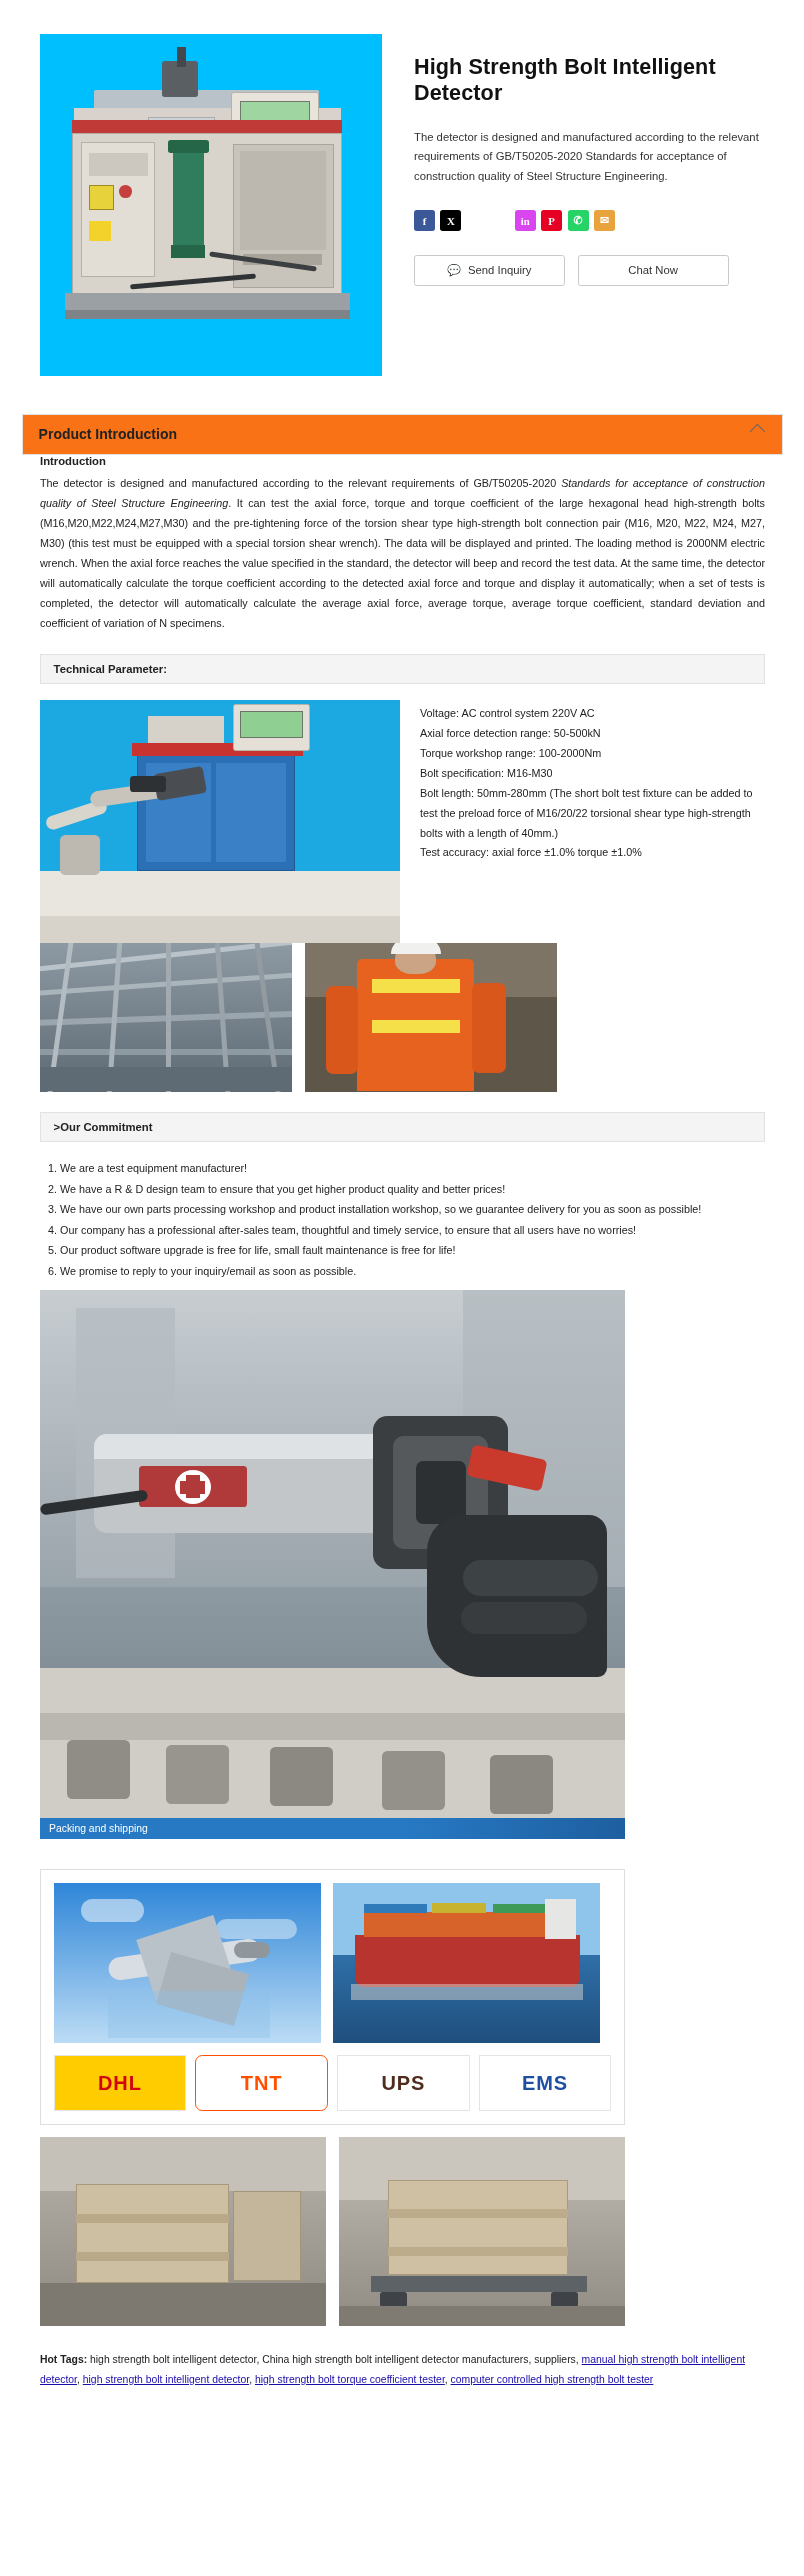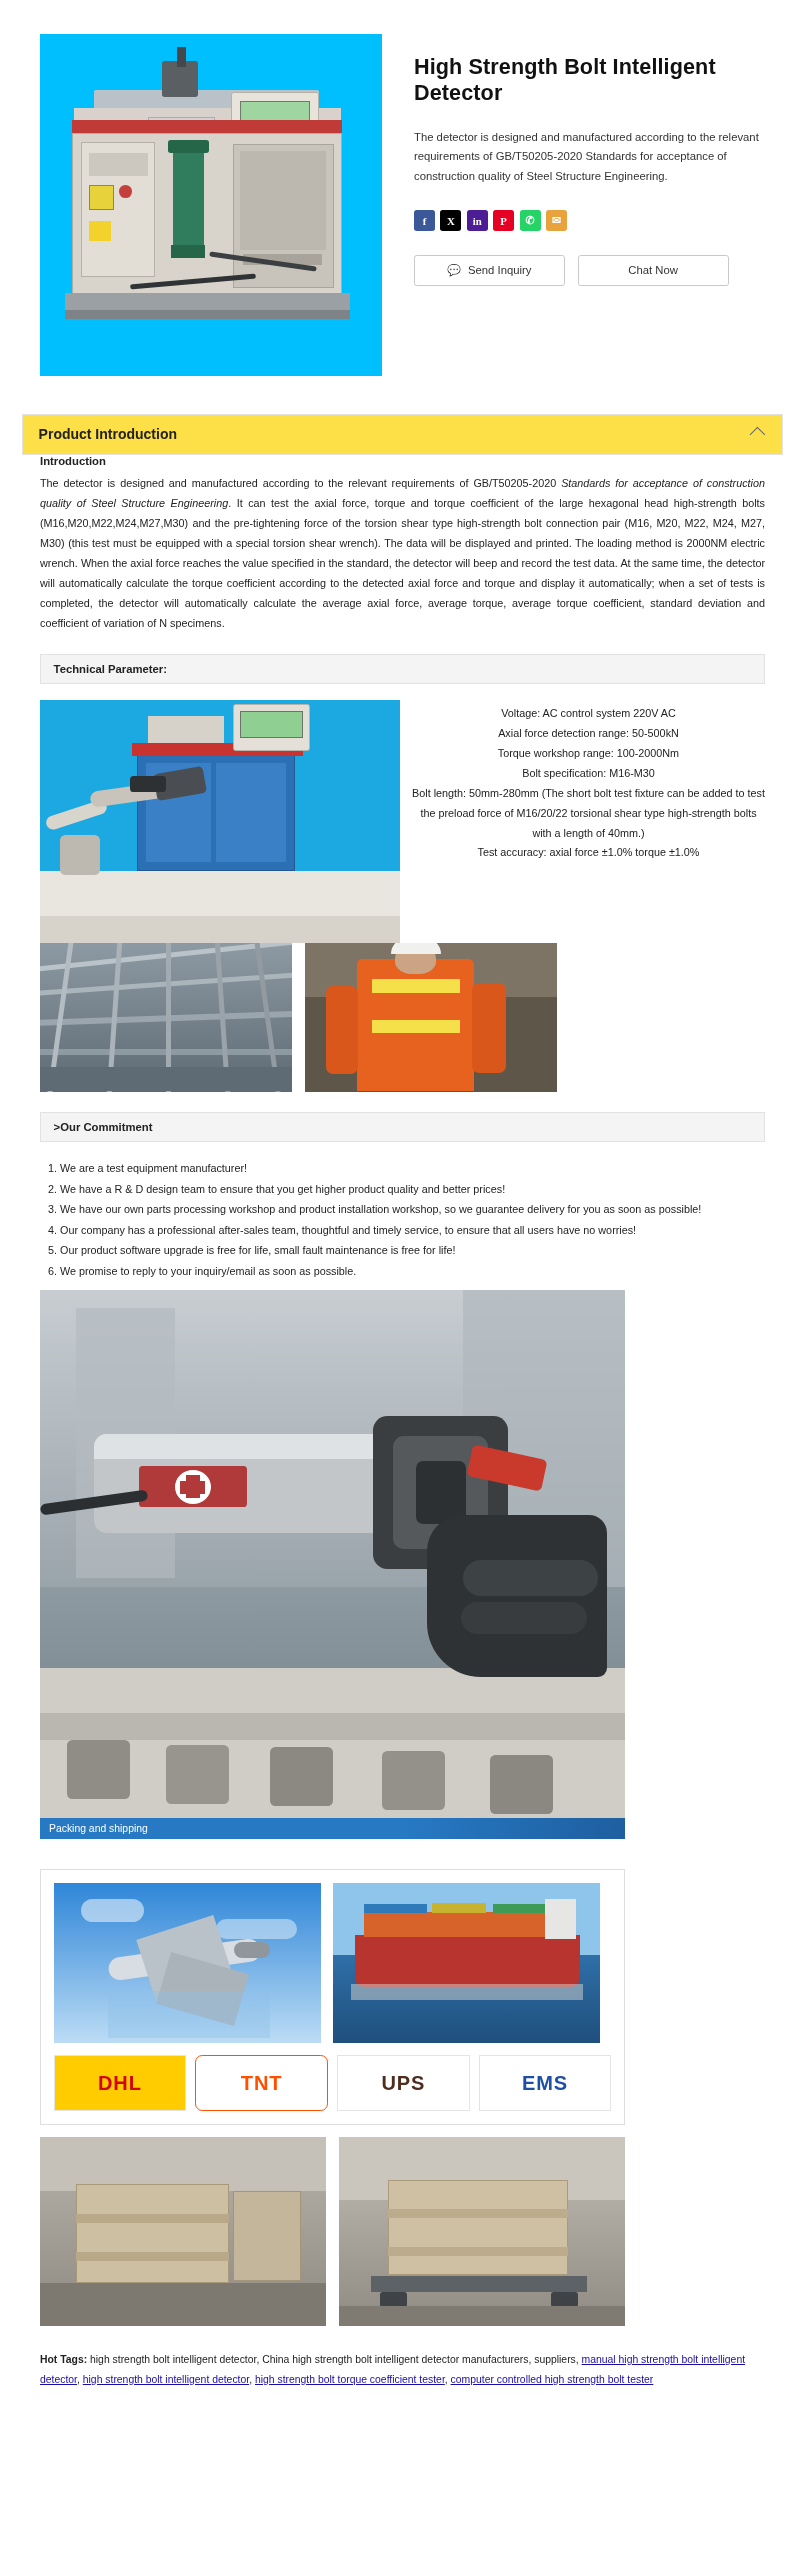--- a/index.html
+++ b/index.html
@@ -51,21 +51,21 @@
   .social {
     width: 21px; height: 21px;
     border-radius: 2.7px;
     display: flex; align-items: center; justify-content: center;
     color: #fff; font-size: 10.8px; font-weight: bold;
     font-family: "Liberation Serif", serif;
     cursor: pointer;
   }
   .s-facebook { background: #3b5998; }
   .s-x { background: #000; }
-  .s-linkedin { background: #4c1d95; }
+  .s-linkedin { background: #d946ef; margin-left: 48px; }
   .s-pinterest { background: #e60023; }
   .s-whatsapp { background: #25d366; }
   .s-email { background: #e8a33d; }
 
   .btn-row { display: flex; gap: 12.6px; }
   .btn {
     border: 0.9px solid #c9c9c9;
     background: #fff;
     border-radius: 2.7px;
     font-size: 11.3px;
@@ -74,23 +74,23 @@
     min-width: 151px;
     text-align: center;
     cursor: pointer;
     display: flex; align-items: center; justify-content: center; gap: 6.3px;
   }
 
   
   .section-bar {
     margin: 23.4px 21.6px 0 21.6px;
     border: 0.9px solid #e2e2e2;
-    background: #fde047;
+    background: #f97316;
     padding: 11.7px 16px;
-    display: flex; align-items: center; justify-content: space-between;
+    display: flex; justify-content: space-between;
     font-size: 14px;
     font-weight: bold;
     color: #222;
     cursor: pointer;
   }
   .chev {
     width: 10.8px; height: 10.8px;
     border-left: 1.8px solid #666;
     border-top: 1.8px solid #666;
     transform: rotate(45deg);
@@ -116,21 +116,21 @@
   p.para {
     font-size: 10.8px;
     line-height: 1.85;
     margin: 0 0 5.4px 0;
     text-align: justify;
     color: #222;
   }
   .ital { font-style: italic; }
 
   
-  .tech-row { display: flex; gap: 12px; align-items: flex-start; text-align: center; }
+  .tech-row { display: flex; gap: 20px; align-items: flex-start; }
   .tech-img {
     width: 360px; height: 243px; flex: 0 0 360px;
     background: #1ca8e0;
     position: relative; overflow: hidden;
   }
   .tech-list { flex: 1; padding-top: 3.6px; }
   .tech-list div {
     font-size: 10.8px;
     line-height: 1.85;
     color: #222;

